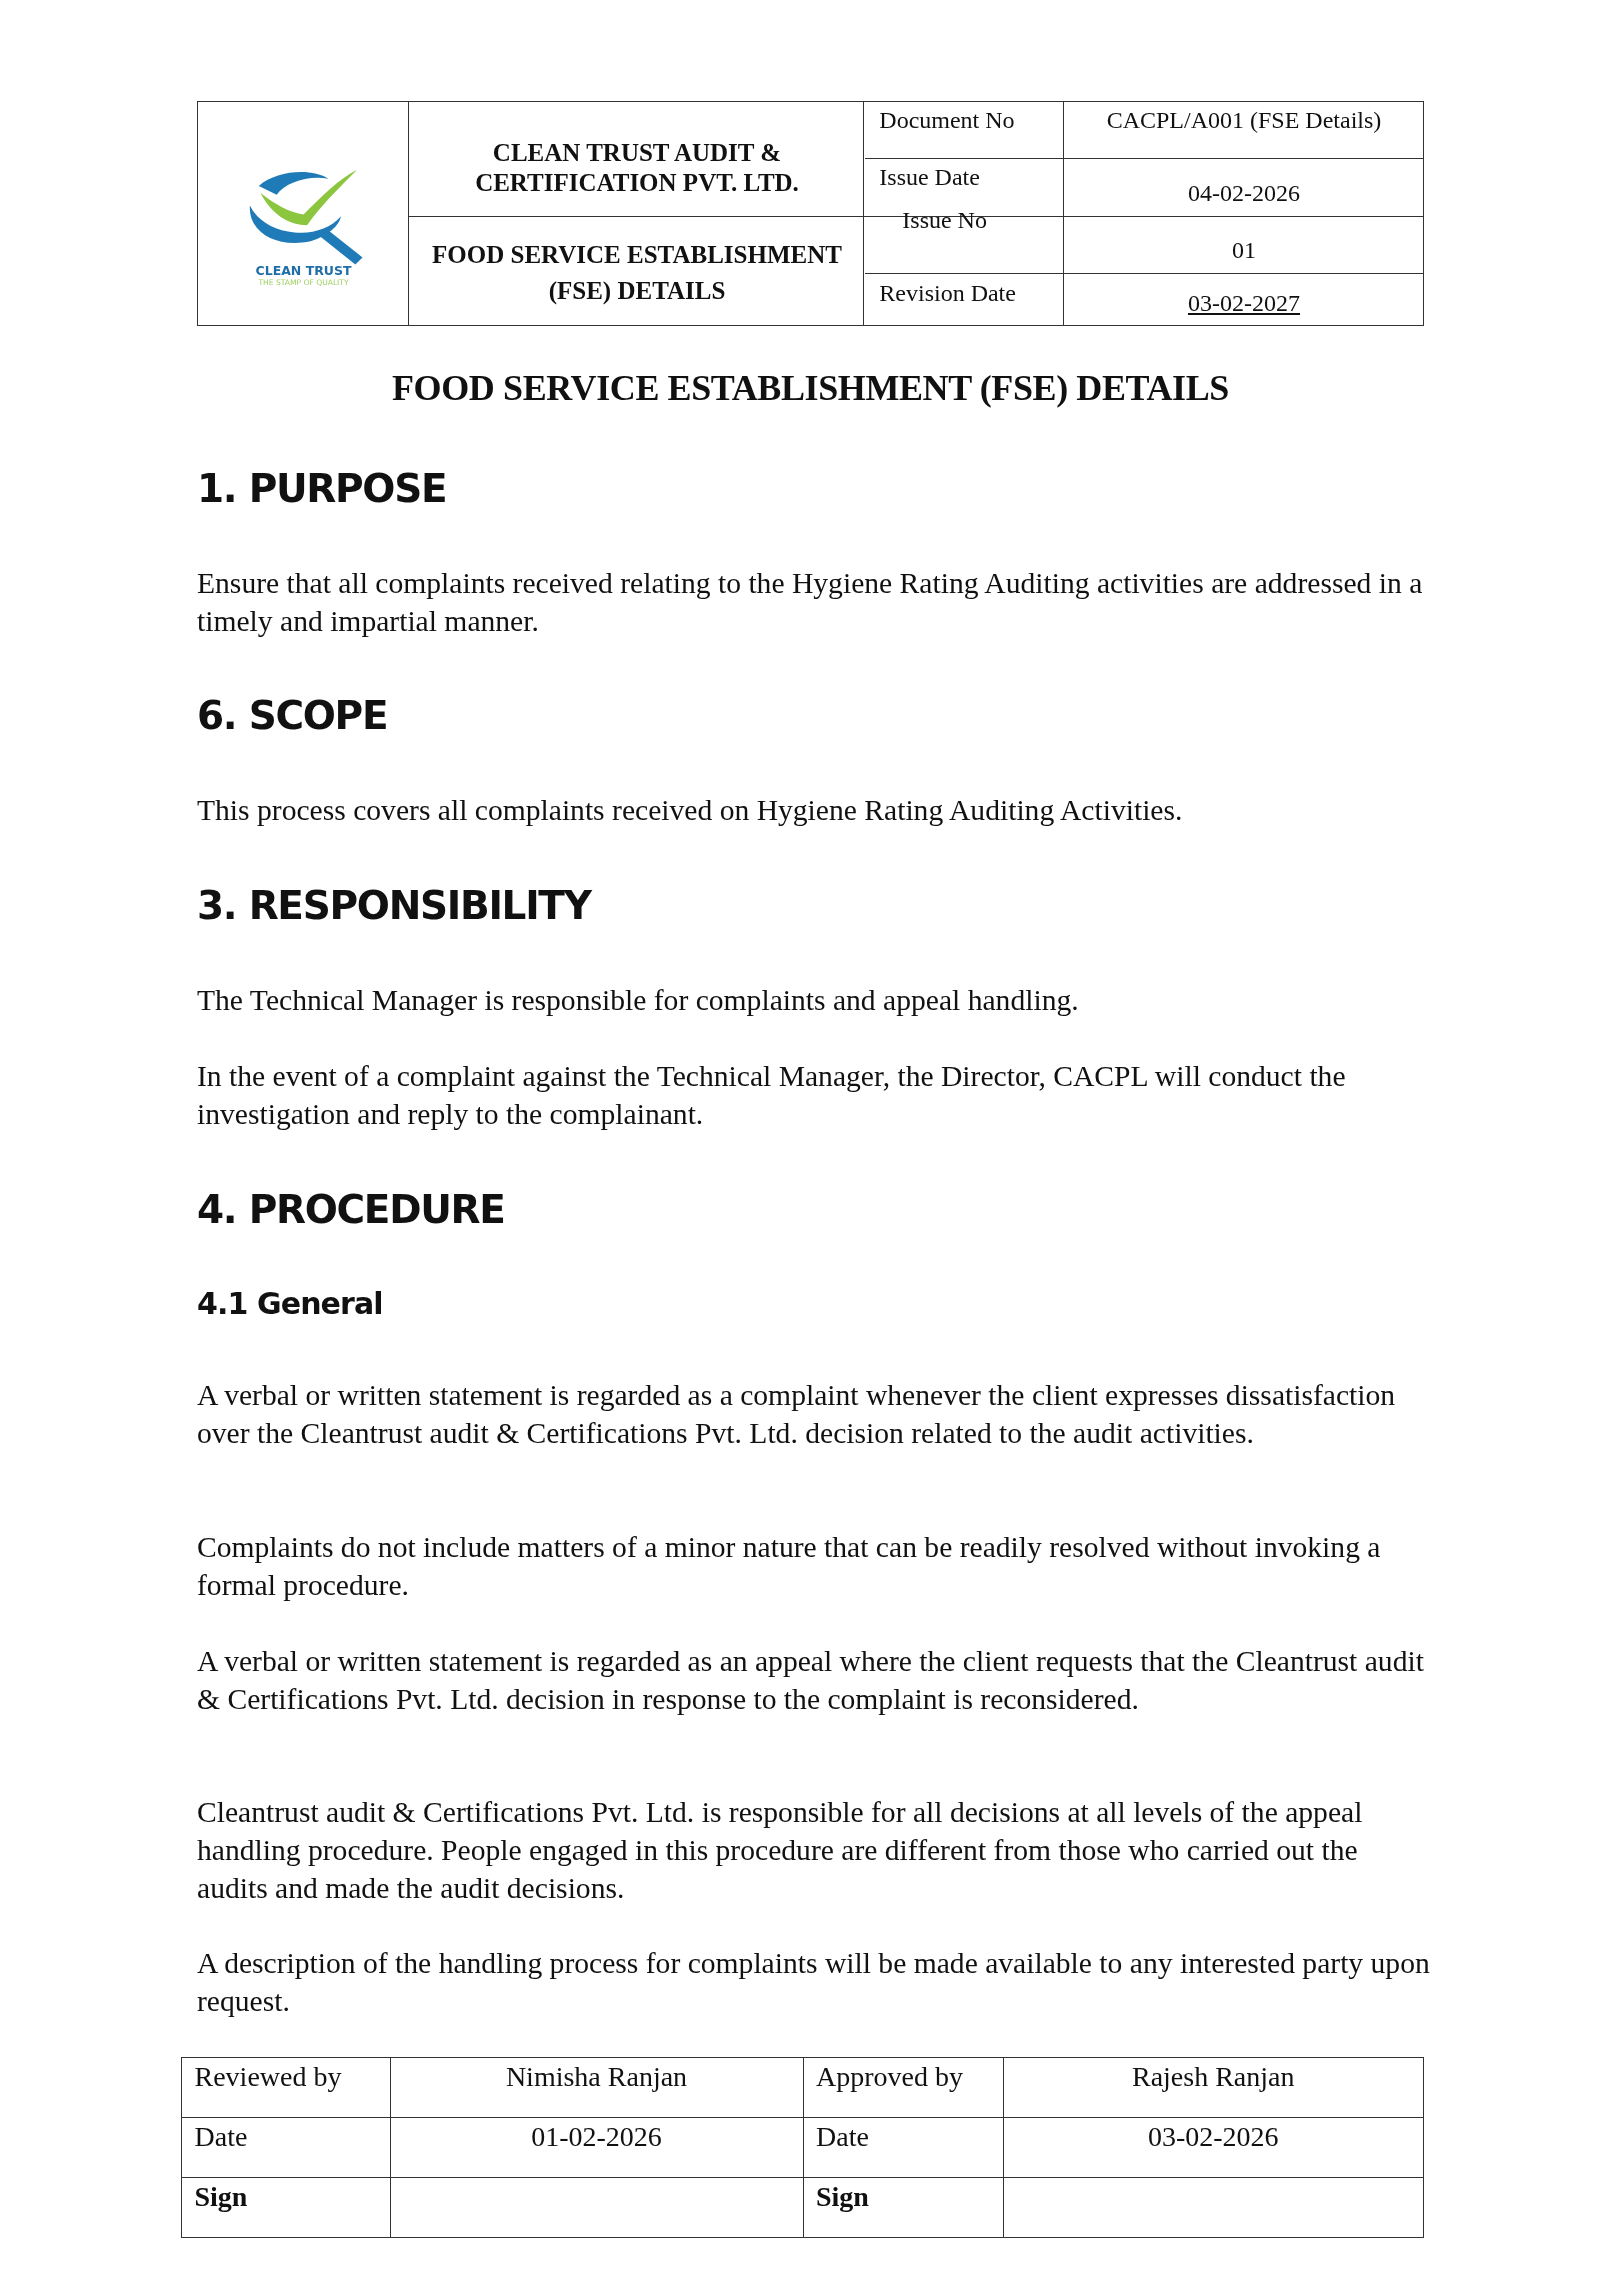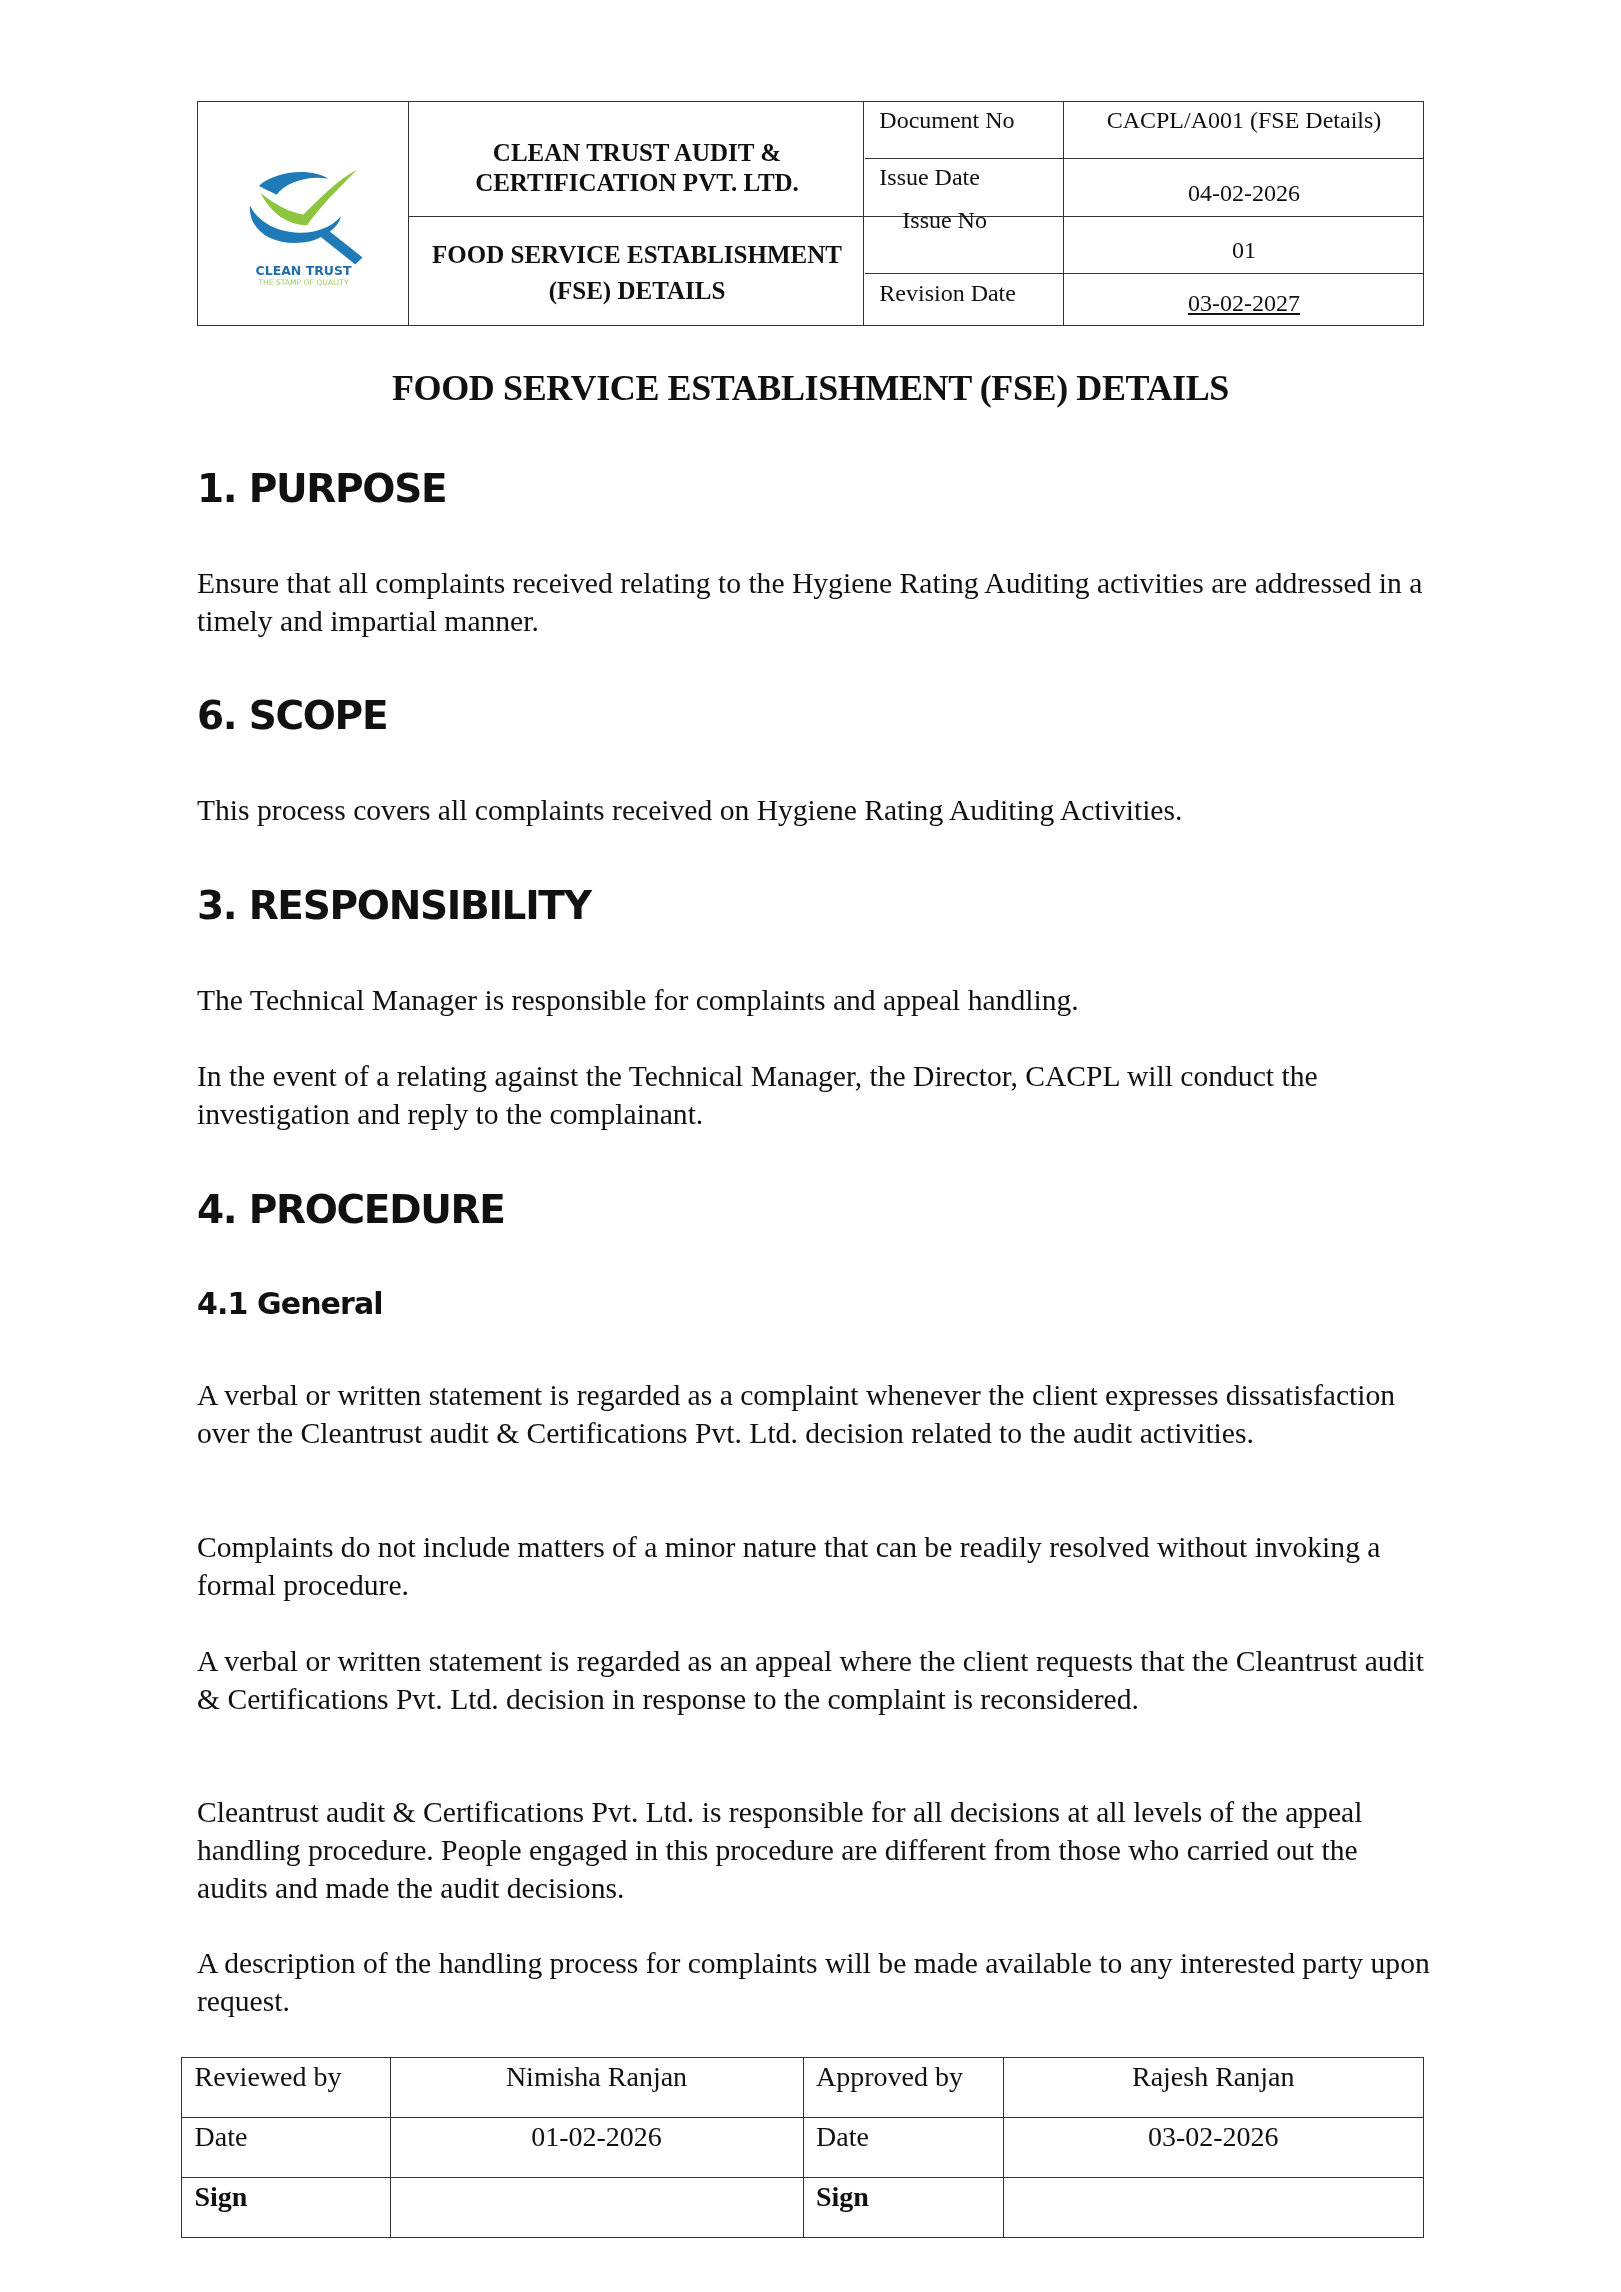--- a/index.html
+++ b/index.html
@@ -75,21 +75,21 @@
 <div class="title">FOOD SERVICE ESTABLISHMENT (FSE) DETAILS</div>
 
 <div class="h1" style="top:466px">1. PURPOSE</div>
 <div class="p" style="top:564px">Ensure that all complaints received relating to the Hygiene Rating Auditing activities are addressed in a timely and impartial manner.</div>
 
 <div class="h1" style="top:693px">6. SCOPE</div>
 <div class="p" style="top:791px">This process covers all complaints received on Hygiene Rating Auditing Activities.</div>
 
 <div class="h1" style="top:883px">3. RESPONSIBILITY</div>
 <div class="p" style="top:981px">The Technical Manager is responsible for complaints and appeal handling.</div>
-<div class="p" style="top:1057px">In the event of a relating against the Technical Manager, the Director, CACPL will conduct the investigation and reply to the complainant.</div>
+<div class="p" style="top:1057px">In the event of a complaint against the Technical Manager, the Director, CACPL will conduct the investigation and reply to the complainant.</div>
 
 <div class="h1" style="top:1187px">4. PROCEDURE</div>
 <div class="h2" style="top:1286px">4.1 General</div>
 <div class="p" style="top:1376px">A verbal or written statement is regarded as a complaint whenever the client expresses dissatisfaction over the Cleantrust audit &amp; Certifications Pvt. Ltd. decision related to the audit activities.</div>
 <div class="p" style="top:1528px">Complaints do not include matters of a minor nature that can be readily resolved without invoking a formal procedure.</div>
 <div class="p" style="top:1642px">A verbal or written statement is regarded as an appeal where the client requests that the Cleantrust audit &amp; Certifications Pvt. Ltd. decision in response to the complaint is reconsidered.</div>
 <div class="p" style="top:1793px">Cleantrust audit &amp; Certifications Pvt. Ltd. is responsible for all decisions at all levels of the appeal handling procedure. People engaged in this procedure are different from those who carried out the audits and made the audit decisions.</div>
 <div class="p" style="top:1944px">A description of the handling process for complaints will be made available to any interested party upon request.</div>
 
 <div class="ftr">

